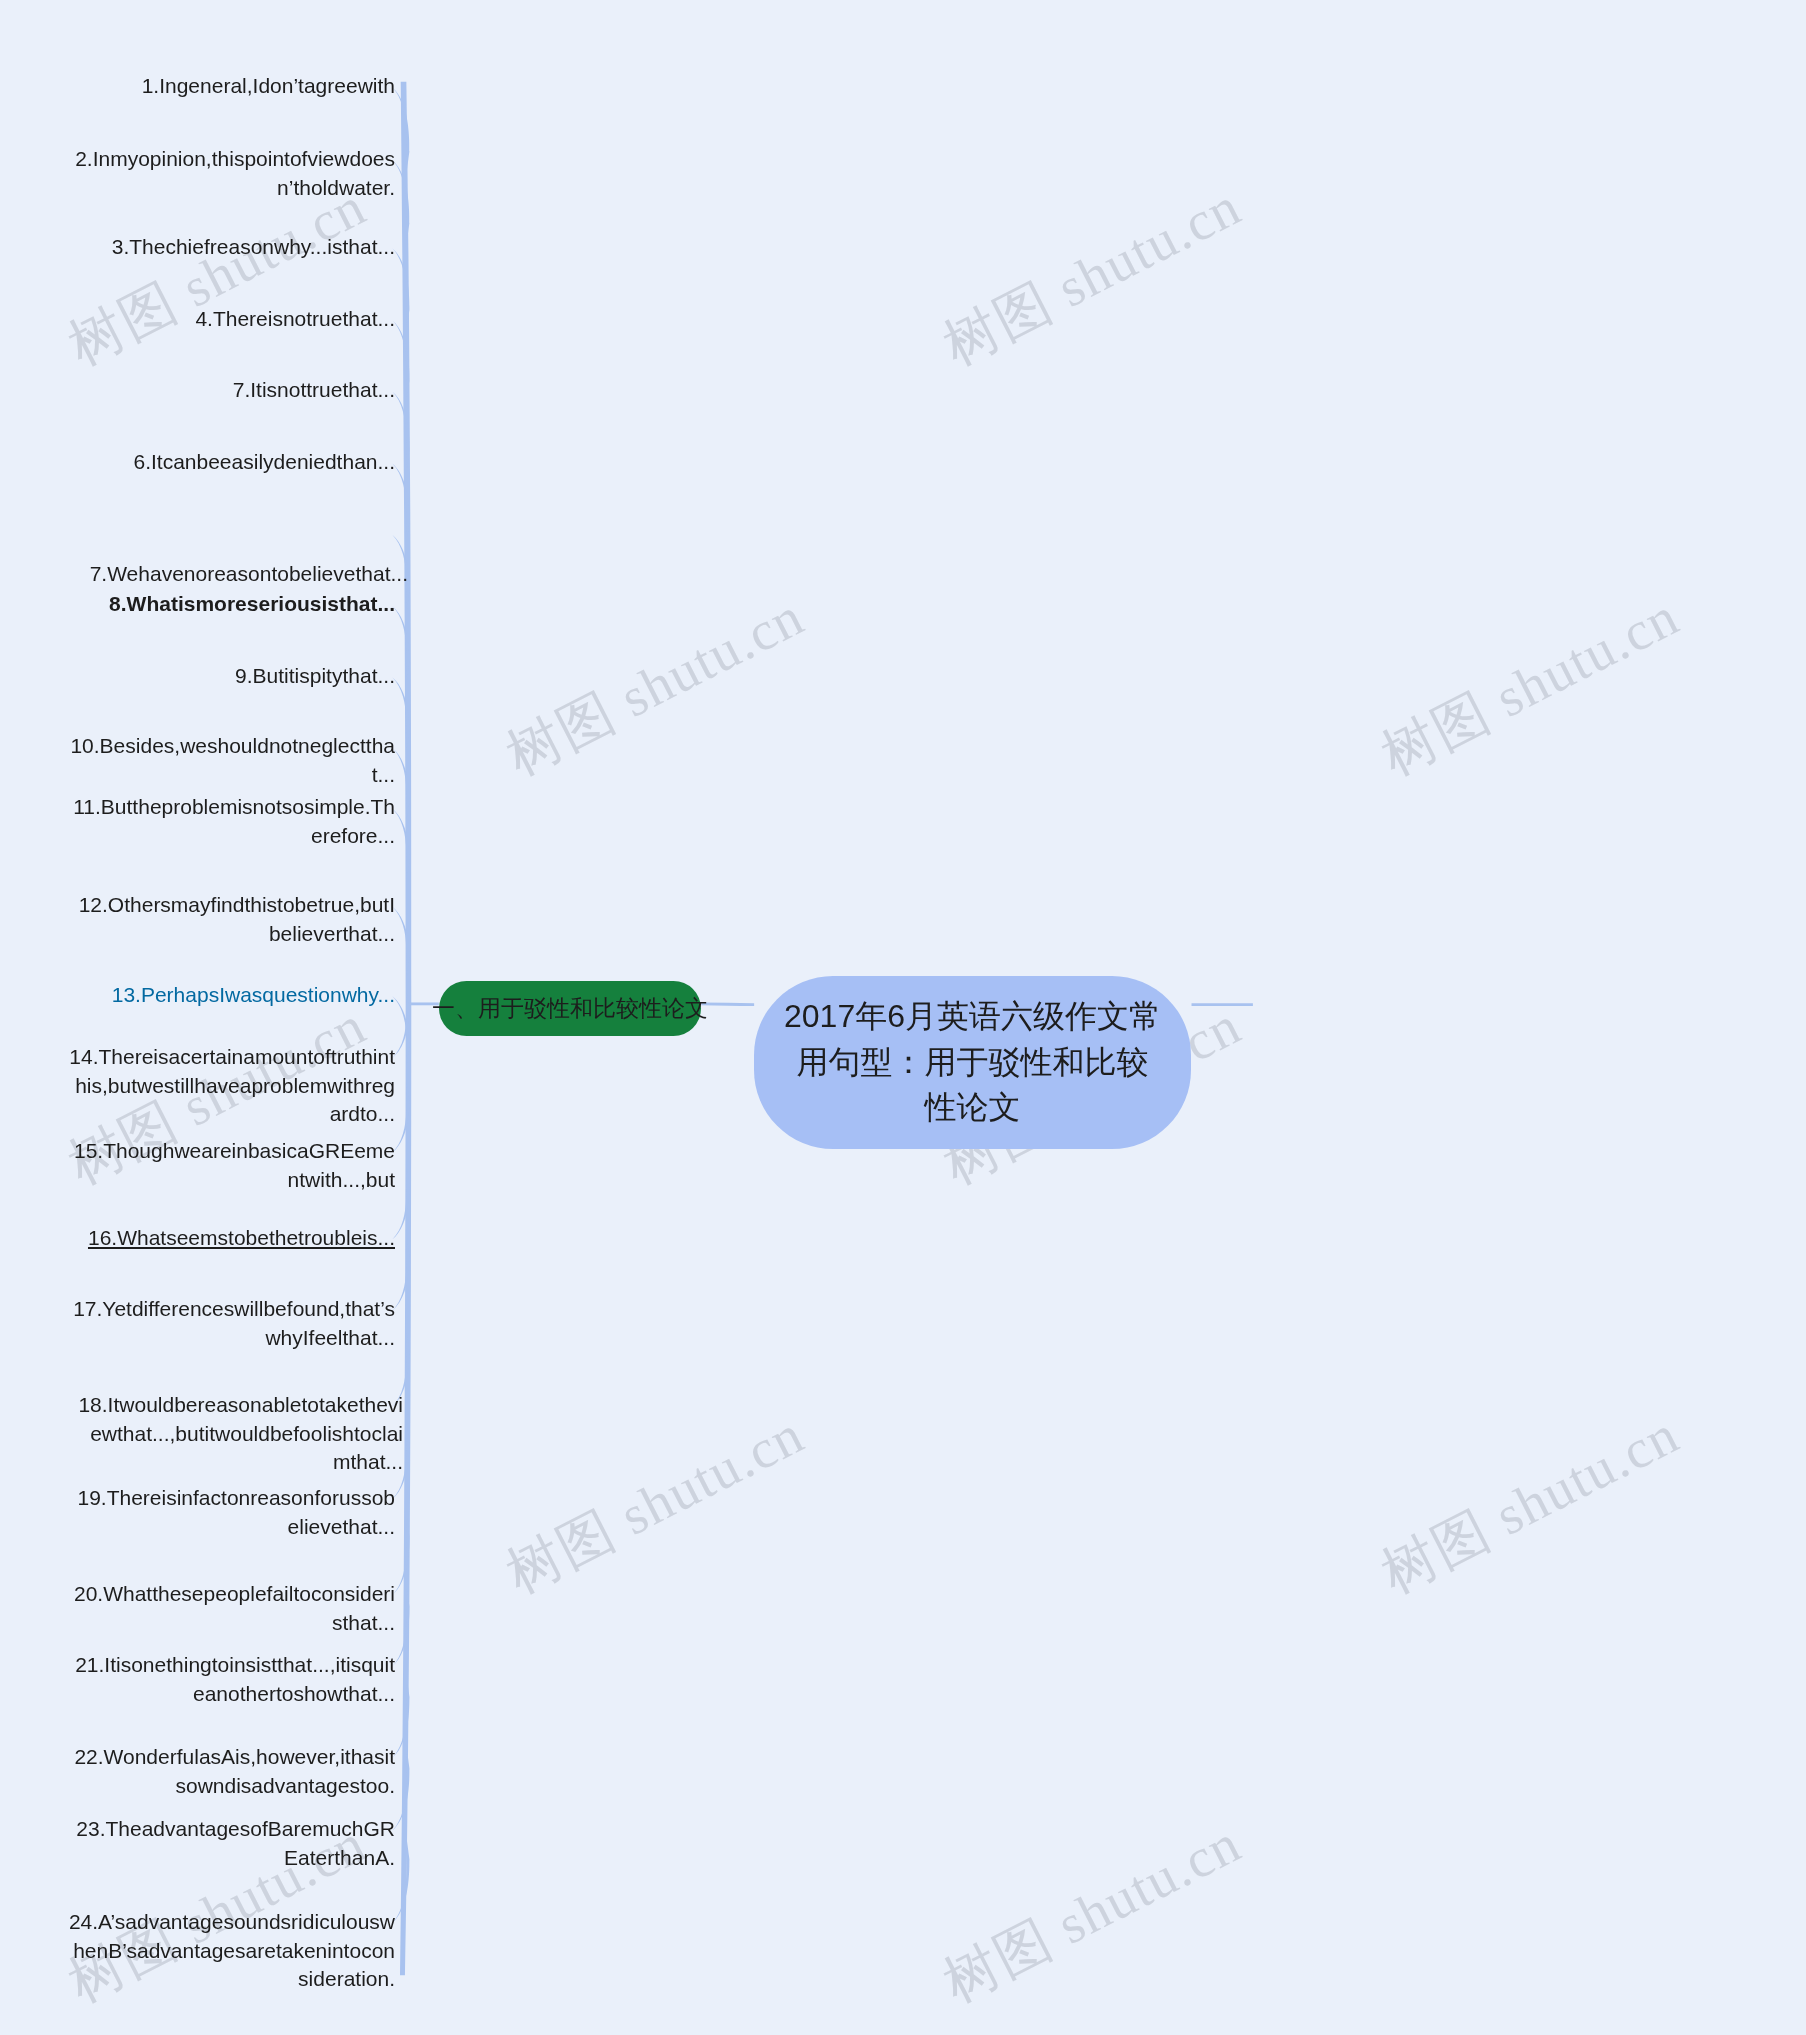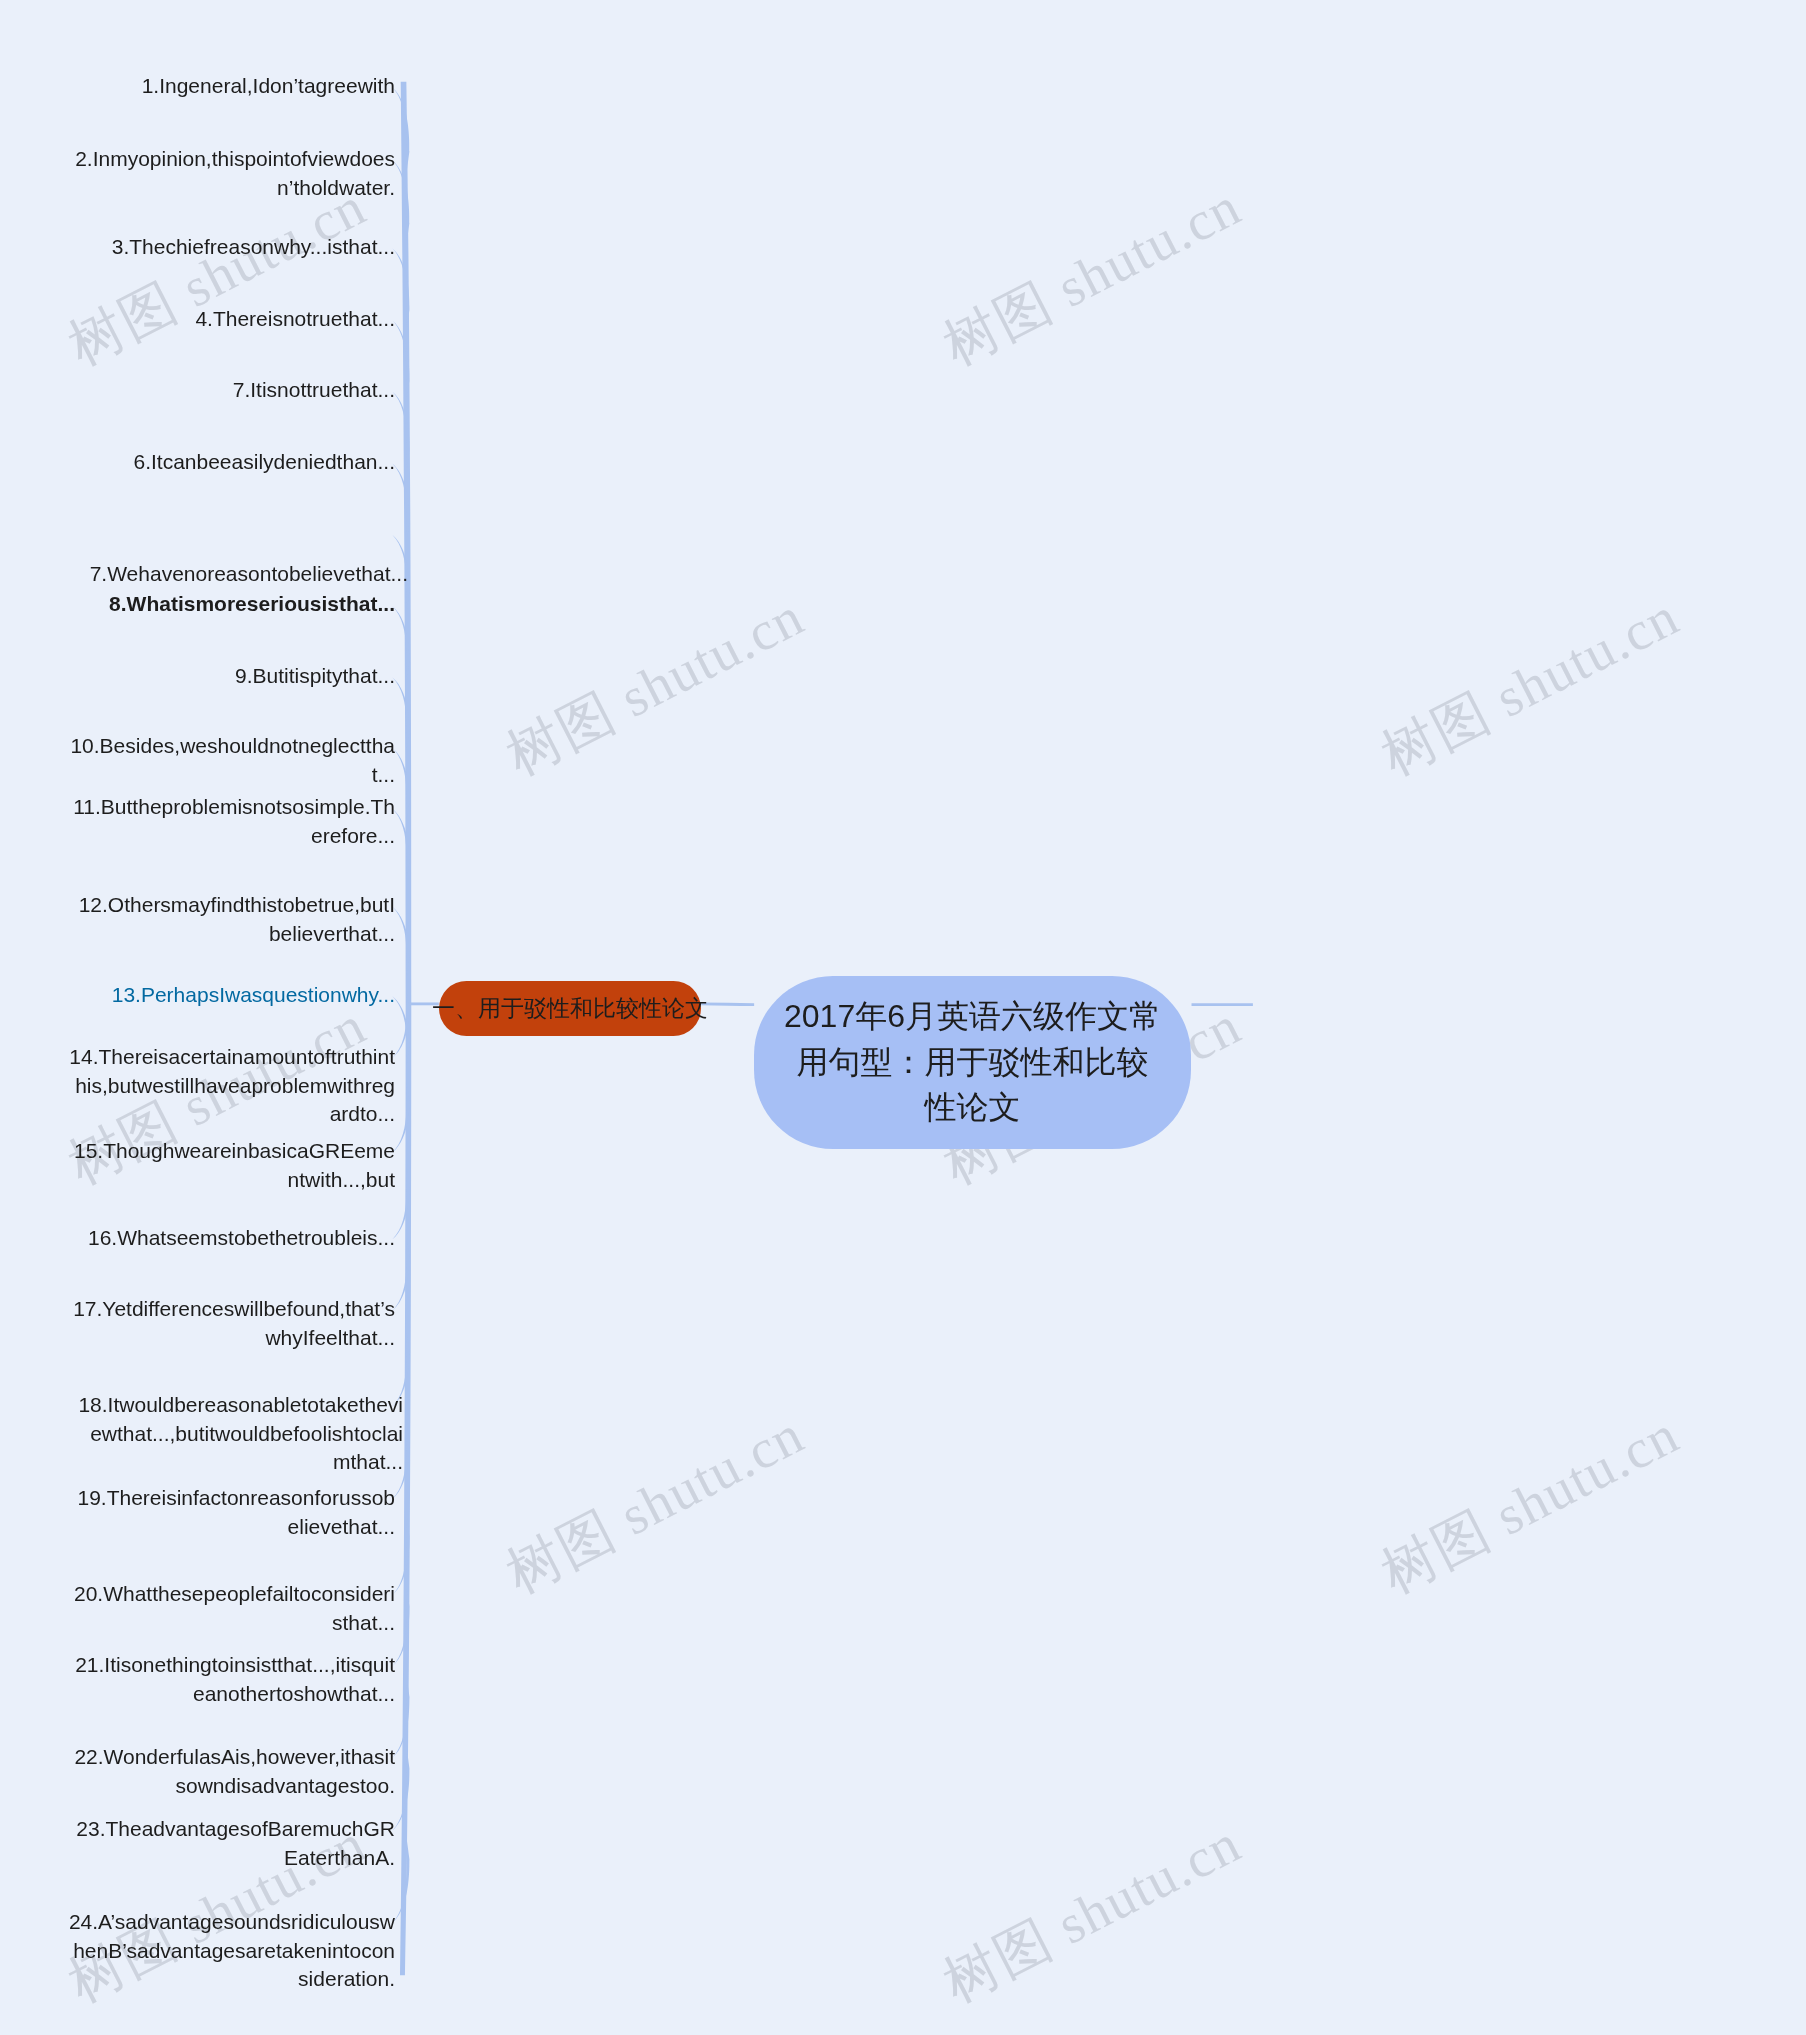--- a/index.html
+++ b/index.html
@@ -187,32 +187,32 @@
       <div class="leaf" style="left: 67px; width: 328px; top: 448px; color: rgb(29, 29, 29);">6.Itcanbeeasilydeniedthan...</div>
       <div class="leaf" style="left: 80px; width: 328px; top: 519px; color: rgb(29, 29, 29); margin-top: 41px;">7.Wehavenoreasontobelievethat...</div>
       <div class="leaf" style="left: 67px; width: 328px; top: 590px; color: rgb(29, 29, 29); font-weight: bold;">8.Whatismoreseriousisthat...</div>
       <div class="leaf" style="left: 67px; width: 328px; top: 662px; color: rgb(29, 29, 29);">9.Butitispitythat...</div>
       <div class="leaf" style="left: 67px; width: 328px; top: 732px; color: rgb(29, 29, 29);">10.Besides,weshouldnotneglectthat...</div>
       <div class="leaf" style="left: 67px; width: 328px; top: 793px; color: rgb(29, 29, 29);">11.Buttheproblemisnotsosimple.Therefore...</div>
       <div class="leaf" style="left: 67px; width: 328px; top: 891px; color: rgb(29, 29, 29);">12.Othersmayfindthistobetrue,butIbelieverthat...</div>
       <div class="leaf" style="left: 67px; width: 328px; top: 981px; color: #0369a1;">13.PerhapsIwasquestionwhy...</div>
       <div class="leaf" style="left: 67px; width: 328px; top: 1043px; color: rgb(29, 29, 29);">14.Thereisacertainamountoftruthinthis,butwestillhaveaproblemwithregardto...</div>
       <div class="leaf" style="left: 67px; width: 328px; top: 1137px; color: rgb(29, 29, 29);">15.ThoughweareinbasicaGREementwith...,but</div>
-      <div class="leaf" style="left: 67px; width: 328px; top: 1224px; color: rgb(29, 29, 29);">16.Whatseemstobethetroubleis...</div>
+      <div class="leaf" style="left: 67px; width: 328px; top: 1224px; color: rgb(29, 29, 29); text-decoration: underline;">16.Whatseemstobethetroubleis...</div>
       <div class="leaf" style="left: 67px; width: 328px; top: 1295px; color: rgb(29, 29, 29);">17.Yetdifferenceswillbefound,that’swhyIfeelthat...</div>
       <div class="leaf" style="left: 67px; width: 328px; top: 1391px; color: rgb(29, 29, 29); margin-left: 8px;">18.Itwouldbereasonabletotaketheviewthat...,butitwouldbefoolishtoclaimthat...</div>
       <div class="leaf" style="left: 67px; width: 328px; top: 1484px; color: rgb(29, 29, 29);">19.Thereisinfactonreasonforussobelievethat...</div>
       <div class="leaf" style="left: 67px; width: 328px; top: 1580px; color: rgb(29, 29, 29);"> 20.Whatthesepeoplefailtoconsideristhat...</div>
       <div class="leaf" style="left: 67px; width: 328px; top: 1651px; color: rgb(29, 29, 29);">21.Itisonethingtoinsistthat...,itisquiteanothertoshowthat...</div>
       <div class="leaf" style="left: 67px; width: 328px; top: 1743px; color: rgb(29, 29, 29);">22.WonderfulasAis,however,ithasitsowndisadvantagestoo.</div>
       <div class="leaf" style="left: 67px; width: 328px; top: 1815px; color: rgb(29, 29, 29);">23.TheadvantagesofBaremuchGREaterthanA.</div>
       <div class="leaf" style="left: 67px; width: 328px; top: 1908px; color: rgb(29, 29, 29);">24.A’sadvantagesoundsridiculouswhenB’sadvantagesaretakenintoconsideration.</div>
     </div>
 
-  <div class="node node-branch" id="branch-node" style="left: 439px; top: 981px; width: 262px; min-height: 47px; background: #c2410c; color: rgb(29, 29, 29);">
+  <div class="node node-branch" id="branch-node" style="left: 439px; top: 981px; width: 262px; min-height: 47px; background: #15803d; color: rgb(29, 29, 29);">
     <span>一、用于驳性和比较性论文</span>
   </div>
 
   <div class="node node-root" id="root-node" style="left: 754px; top: 944px; width: 437px; min-height: 121px; background: rgb(166, 191, 245); color: rgb(29, 29, 29); margin-top: 32px;">
     <span>2017年6月英语六级作文常用句型：用于驳性和比较性论文</span>
   </div>
 
 
 </div>
 

